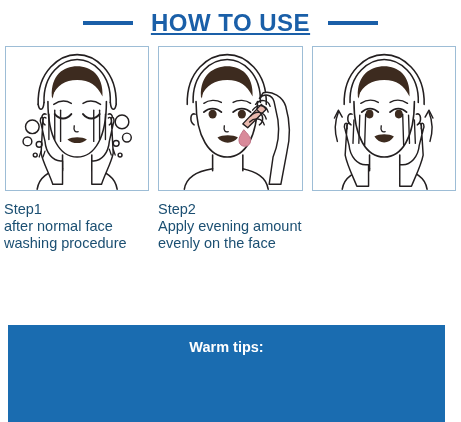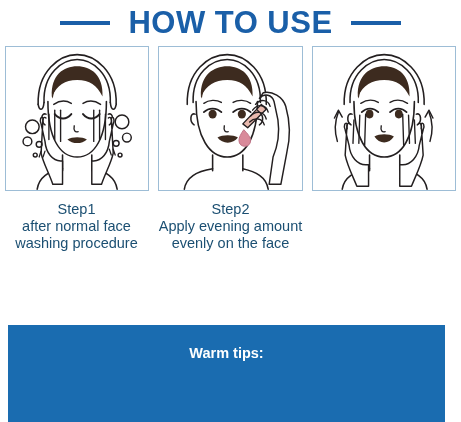--- a/index.html
+++ b/index.html
@@ -23,26 +23,27 @@
     justify-content: center;
     gap: 18px;
   }
   .title-dash {
     width: 50px;
     height: 4px;
     background: #1a5fa8;
     display: block;
   }
   .title-text {
-    font-size: 31px;
+    font-size: 24px;
     font-weight: bold;
     letter-spacing: 0.5px;
     color: #1a5fa8;
     font-family: "Liberation Sans", sans-serif;
     white-space: nowrap;
+    text-decoration: underline;
   }
 
   
   .panels {
     display: flex;
     gap: 9px;
     padding: 0 5px;
     box-sizing: border-box;
     width: 461px;
   }
@@ -64,21 +65,21 @@
   
   .captions {
     display: flex;
     gap: 9px;
     padding: 10px 4px 0 4px;
     box-sizing: border-box;
     width: 461px;
   }
   .caption {
     flex: 1 1 0;
-    text-align: center;
+    text-align: left;
     color: #1b4f72;
     font-size: 14.5px;
     line-height: 1.18;
     font-family: "Liberation Sans", sans-serif;
   }
   .caption .step-label {
     display: block;
   }
   .caption .step-desc {
     display: block;
@@ -94,21 +95,21 @@
     box-sizing: border-box;
   }
   .tips-box {
     width: 100%;
     height: 100%;
     background: #1a6cb0;
     border: 1px solid #14year;
     box-sizing: border-box;
     color: #ffffff;
     text-align: center;
-    padding: 19px 8px 0 8px;
+    padding: 13px 8px 0 8px;
     font-size: 14.5px;
     line-height: 1.28;
     font-family: "Liberation Sans", sans-serif;
   }
   .tips-title {
     display: block;
     font-weight: bold;
   }
   .tips-body {
     display: block;

